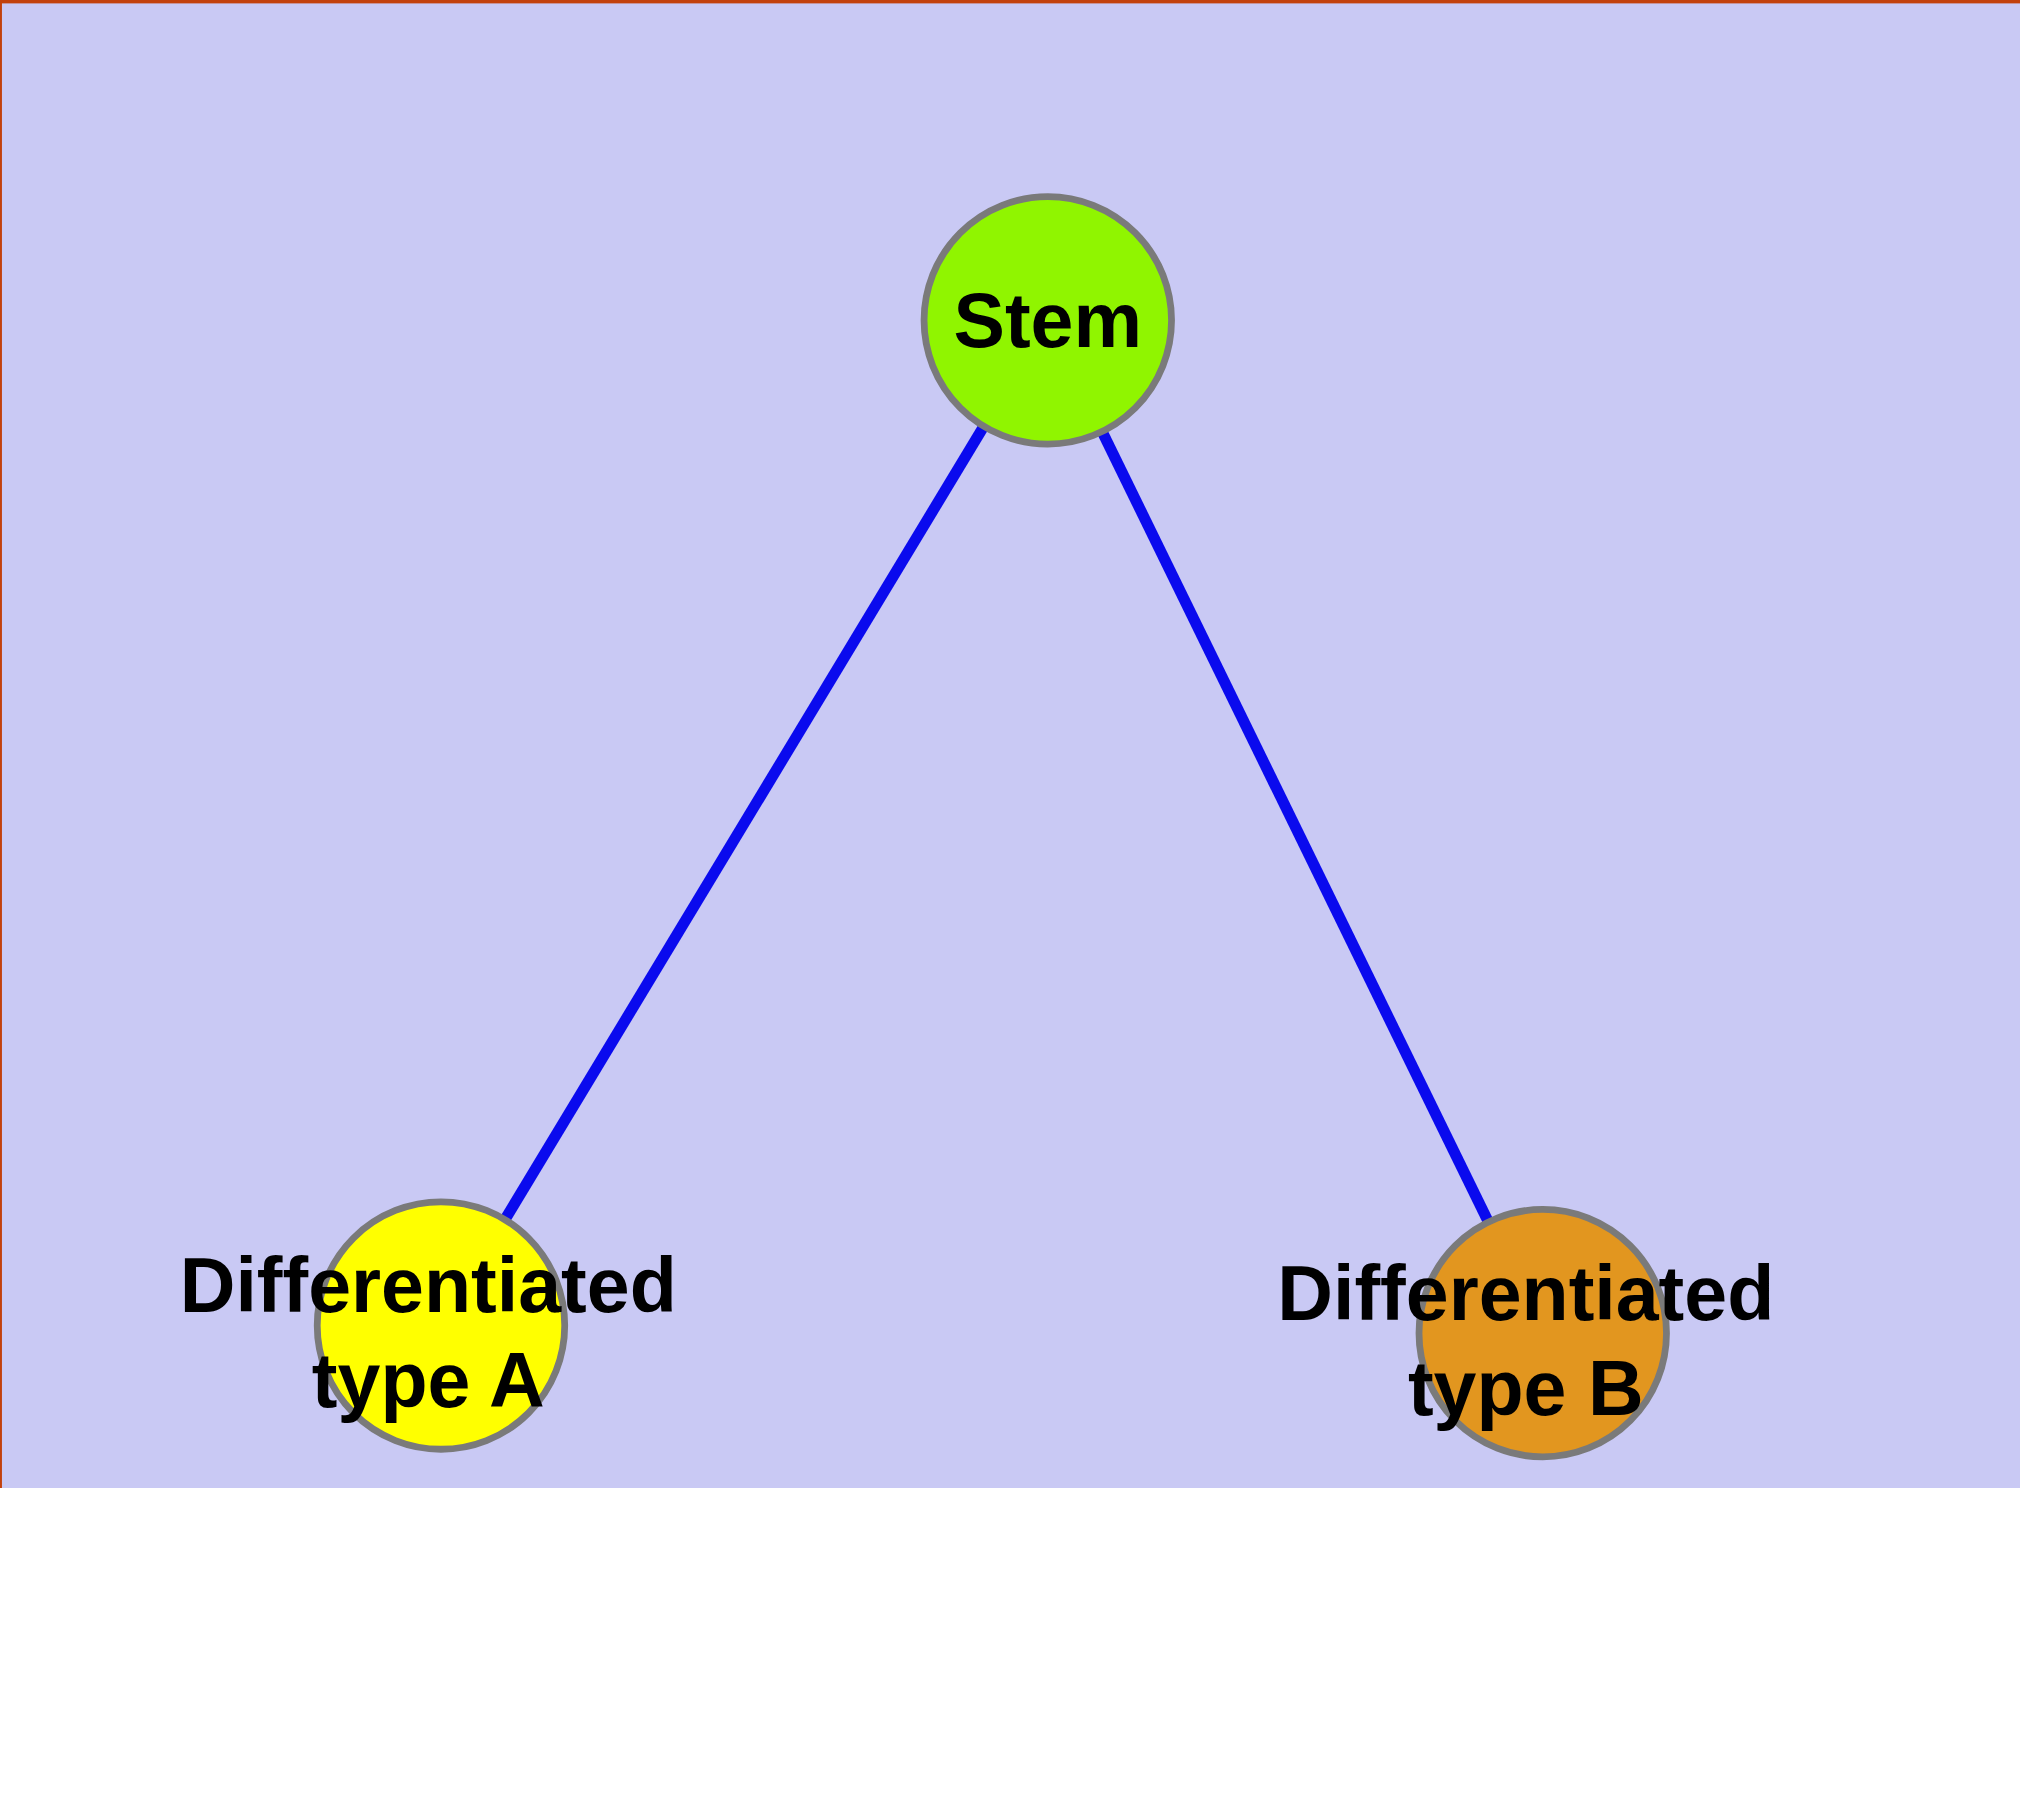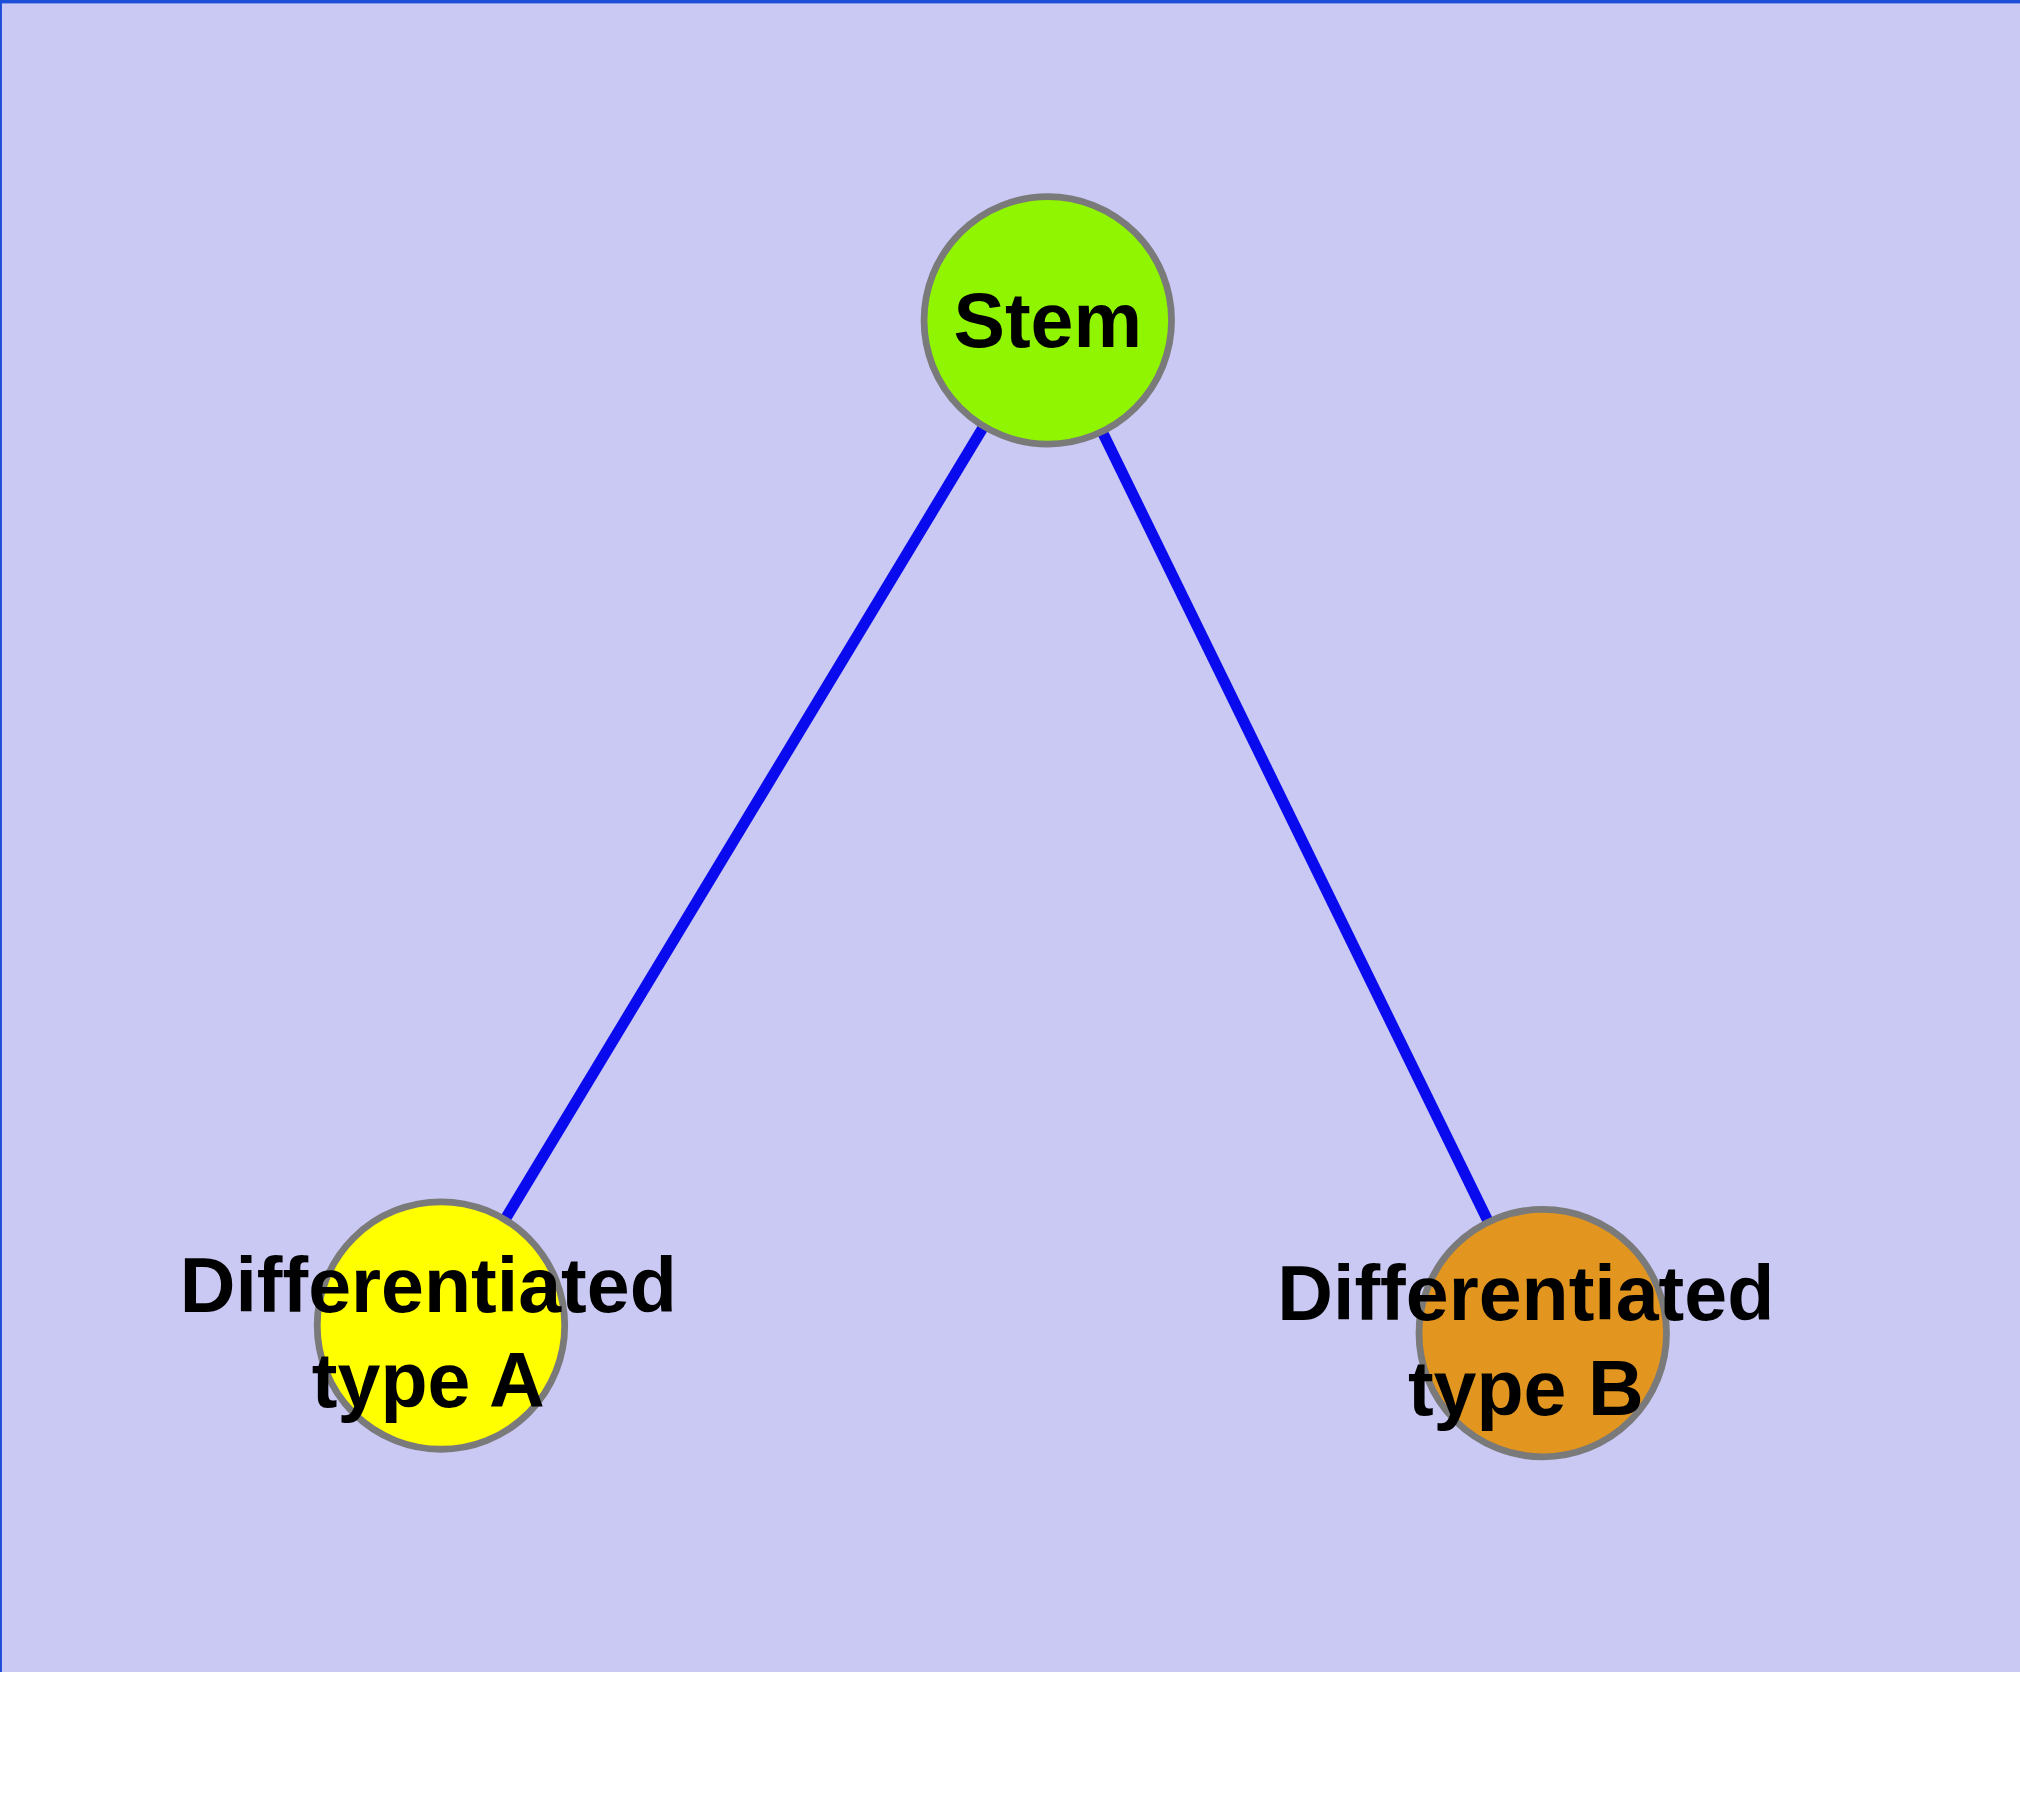--- a/index.html
+++ b/index.html
@@ -3,22 +3,22 @@
 <meta charset="utf-8">
 <style>
   html, body {
     margin: 0;
     padding: 0;
     background: #ffffff;
   }
   .stage {
     position: relative;
     width: 2021px;
-    height: 1672px;
-    background: #1d4ed8;
+    height: 1488px;
+    background: #c2410c;
     overflow: hidden;
   }
   svg { display: block; }
   .edge {
     stroke-width: 13px;
     stroke-linecap: butt;
   }
   .node-circle {
     stroke-width: 8px;
   }

